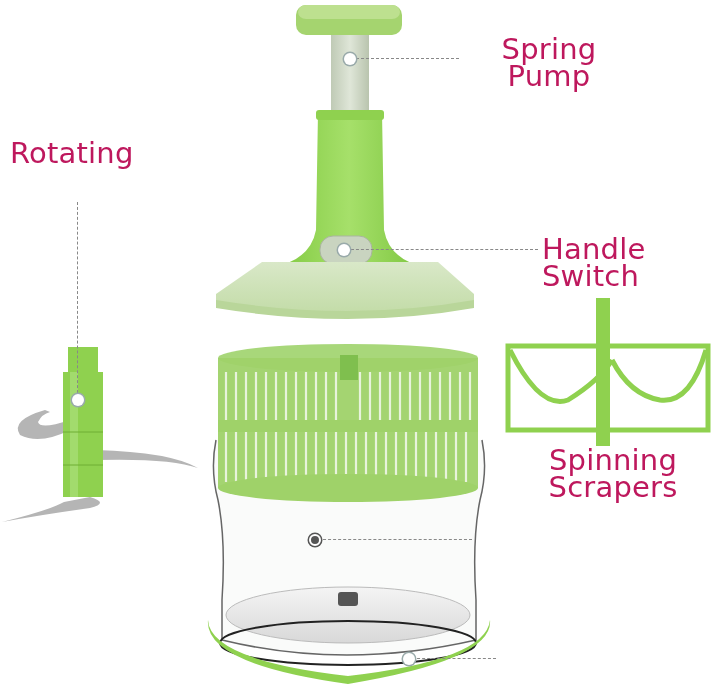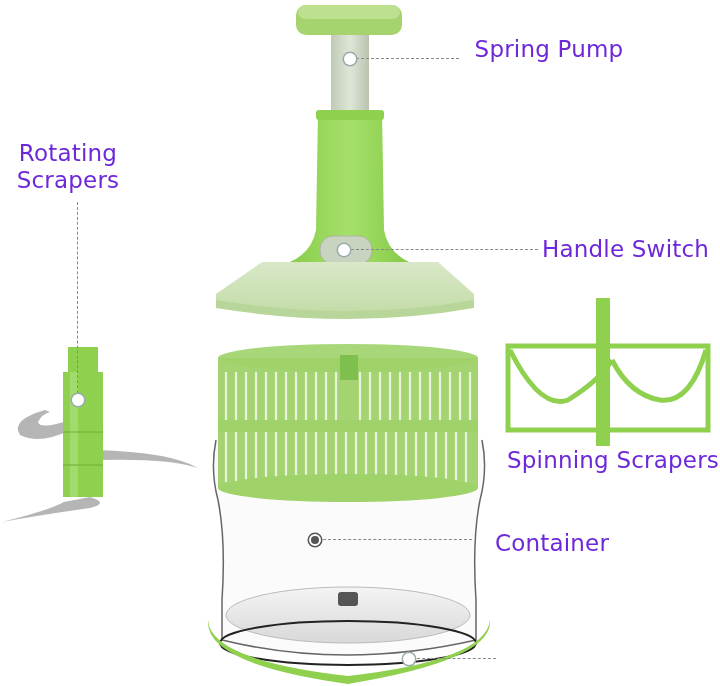--- a/index.html
+++ b/index.html
@@ -1,17 +1,17 @@
 <!DOCTYPE html>
 <html><head>
   <meta charset="utf-8">
   <style>
     html,body{margin:0;padding:0;background:#ffffff;}
     body{width:720px;height:686px;position:relative;overflow:hidden;font-family:"DejaVu Sans","Liberation Sans",sans-serif;}
-    .label{position:absolute;color:#6d28d9;font-size:23px;line-height:27px;text-align:center;letter-spacing:0.2px;}
+    .label{position:absolute;color:#be185d;font-size:29px;line-height:27px;text-align:center;letter-spacing:0.2px;}
     .leader{position:absolute;border-top:1.5px dashed #888;height:0;}
     .vleader{position:absolute;border-left:1.5px dashed #888;width:0;}
     .dot{position:absolute;width:8px;height:8px;border-radius:50%;background:#fff;border:2px solid rgba(255,255,255,0.9);box-shadow:0 0 0 1.5px #9aa;}
     .dot.dark{background:#555;border:2px solid #fff;box-shadow:0 0 0 1.5px #555;}
     svg{position:absolute;left:0;top:0;}
   </style>
 </head>
 <body>
 
 <svg width="720" height="686" viewBox="0 0 720 686">
@@ -156,25 +156,23 @@
 <div class="label" style="left:464px;top:36px;width:170px;">
   <div>Spring Pump</div>
 </div>
 
 <div class="label" style="left:542px;top:236px;width:180px;text-align:left;">
   <div>Handle Switch</div>
 </div>
 
 <div class="label" style="left:10px;top:140px;width:116px;">
   <div>Rotating</div>
-  <div>Scrapers</div>
 </div>
 
 <div class="label" style="left:503px;top:447px;width:220px;">
   <div>Spinning Scrapers</div>
 </div>
 
 <div class="label" style="left:472px;top:530px;width:160px;">
-  <div>Container</div>
 </div>
 
 <div class="label" style="left:496px;top:632px;width:160px;">
 </div>
 
 </body></html>

